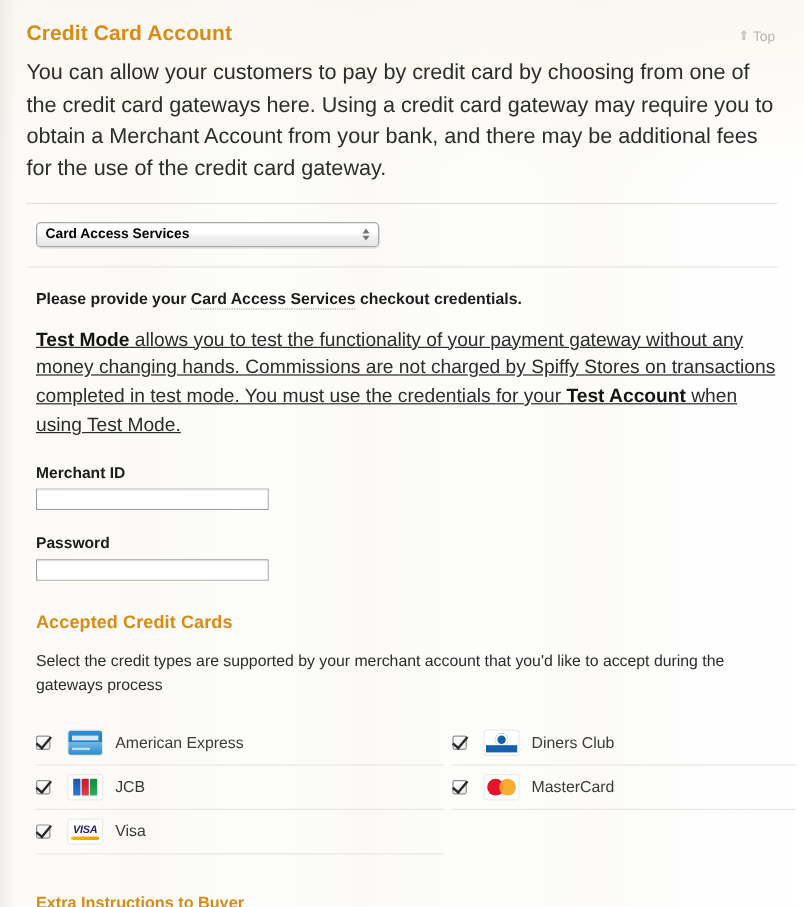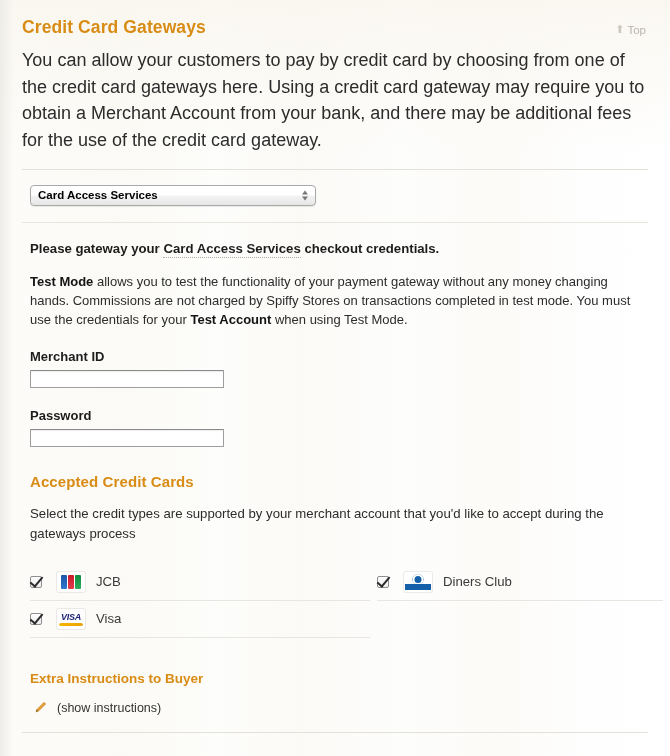--- a/index.html
+++ b/index.html
@@ -153,24 +153,25 @@
     font-weight: bold;
     color: #1c1c1c;
   }
   .dotted {
     border-bottom: 1px dotted #b0aca3;
     padding-bottom: 1px;
     font-weight: bold;
   }
   .testmode-para {
     margin: 16px 0 0 0;
-    font-size: 13px;
+    font-size: 16px;
     line-height: 1.48;
     color: #2c2c2c;
     max-width: 620px;
+    text-decoration: underline;
   }
   .testmode-para b { color: #141414; }
 
   
   .field-label {
     font-size: 13px;
     font-weight: bold;
     color: #1c1c1c;
     margin: 20px 0 6px 0;
   }
@@ -361,21 +362,21 @@
     margin: 17px 0 0 0;
   }
 </style>
 </head>
 <body>
 
 <div class="page">
   <div class="inner">
 
     <div class="head-row">
-      <h1 class="title">Credit Card Gateways</h1>
+      <h1 class="title">Credit Card Account</h1>
       <a class="top-link">
         <span class="arrow-up">⬆</span>
         <span>Top</span>
       </a>
     </div>
 
     <p class="intro">You can allow your customers to pay by credit card by choosing from one of the credit card gateways here. Using a credit card gateway may require you to obtain a Merchant Account from your bank, and there may be additional fees for the use of the credit card gateway.</p>
 
     <div class="rule"></div>
 
@@ -386,41 +387,49 @@
       <span class="select-arrows">
         <i class="up"></i>
           <i class="dn"></i>
       </span>
     </div>
 
     <div class="rule2"></div>
 
     <div class="body-block">
       <p class="provide">
-        <span>Please gateway your </span><span class="dotted">Card Access Services</span><span> checkout credentials.</span>
+        <span>Please provide your </span><span class="dotted">Card Access Services</span><span> checkout credentials.</span>
       </p>
 
       <p class="testmode-para">
         <b>Test Mode</b><span> allows you to test the functionality of your payment gateway without any money changing hands. Commissions are not charged by Spiffy Stores on transactions completed in test mode. You must use the credentials for your </span><b>Test Account</b><span> when using Test Mode.</span>
       </p>
 
       <div class="field-label">Merchant ID</div>
       <input class="text-input" type="text" value="" style="">
 
       <div class="field-label">Password</div>
       <input class="text-input" type="password" value="" style="">
 
 
       <h2 class="sub">Accepted Credit Cards</h2>
       <p class="sub-desc">Select the credit types are supported by your merchant account that you'd like to accept during the gateways process</p>
     </div>
 
     <div class="cards">
       <div class="col left">
 
+        <div class="card-row">
+          <span class="cb-checked"></span>
+          <span class="card-icon ic-amex">
+            <span class="bar"></span>
+              <span class="bar2"></span>
+          </span>
+          <span class="card-name">American Express</span>
+        </div>
 
         <div class="card-row">
           <span class="cb-checked"></span>
           <span class="card-icon ic-jcb">
             <span class="b"></span>
               <span class="r"></span>
               <span class="g"></span>
           </span>
           <span class="card-name">JCB</span>
         </div>
@@ -439,20 +448,28 @@
 
         <div class="card-row">
           <span class="cb-checked"></span>
           <span class="card-icon ic-diners">
             <span class="disc"></span>
               <span class="band"></span>
           </span>
           <span class="card-name">Diners Club</span>
         </div>
 
+        <div class="card-row last">
+          <span class="cb-checked"></span>
+          <span class="card-icon ic-mc">
+            <span class="c1"></span>
+              <span class="c2"></span>
+          </span>
+          <span class="card-name">MasterCard</span>
+        </div>
       </div>
     </div>
 
     <div class="body-block">
       <h2 class="sub2">Extra Instructions to Buyer</h2>
       <div class="show-instr">
         <svg class="pencil" viewBox="0 0 16 16">
           <path d="M12.4 1.6 14.4 3.6 5.4 12.6 2.6 13.4 3.4 10.6 Z" fill="#e8a33d" stroke="#c47f1a" stroke-width="0.8" stroke-linejoin="round"></path>
           <path d="M2.6 13.4 3.4 10.6 4.9 12.1 Z" fill="#6b5a3e"></path>
         </svg>

